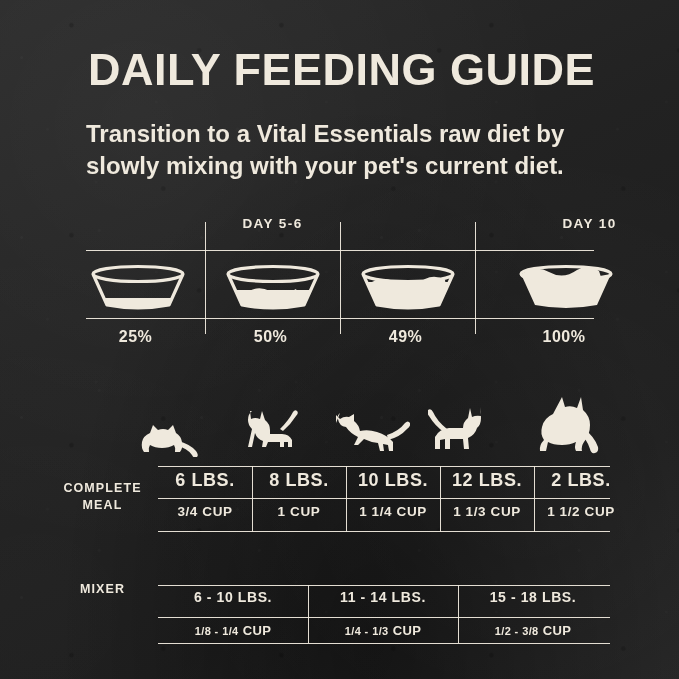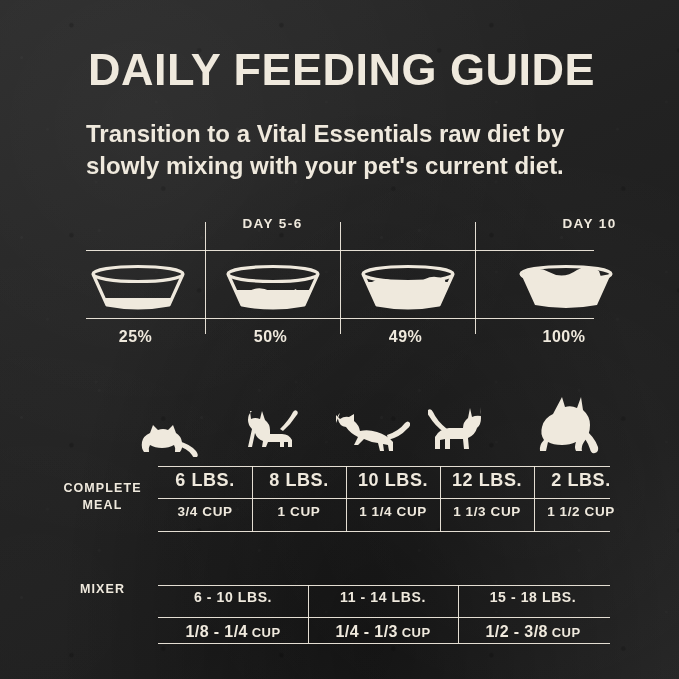--- a/index.html
+++ b/index.html
@@ -253,21 +253,21 @@
     letter-spacing: .6px;
   }
   .mixer-cup {
     position: absolute;
     left: 0; right: 0;
     top: 42px;
     font-size: 13px;
     font-weight: bold;
     letter-spacing: .4px;
   }
-  .mixer-cup .frac { font-size: 16px; }
+  .mixer-cup .frac { font-size: 11px; }
   .mixer-hline {
     position: absolute;
     left: 0;
     right: 0;
     height: 1px;
     background: #efe9dd;
     opacity: .95;
   }
   .mixer-vline {
     position: absolute;

